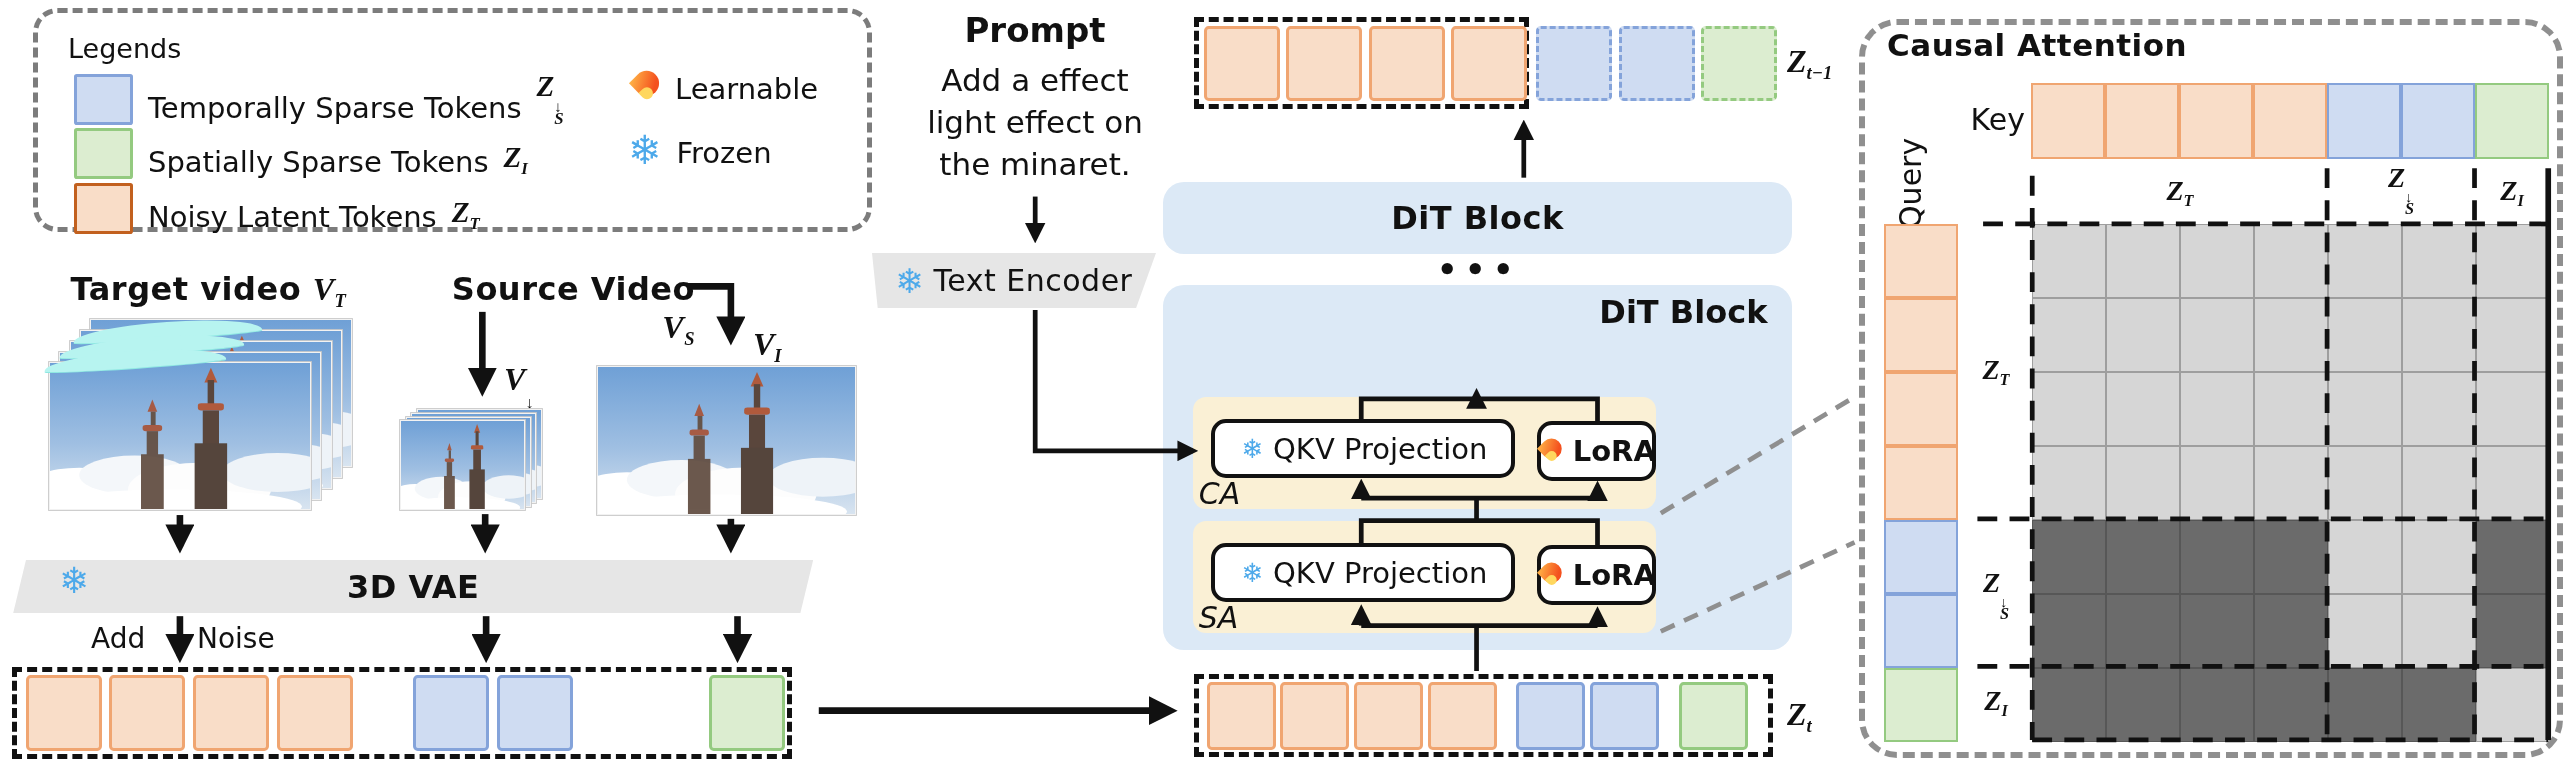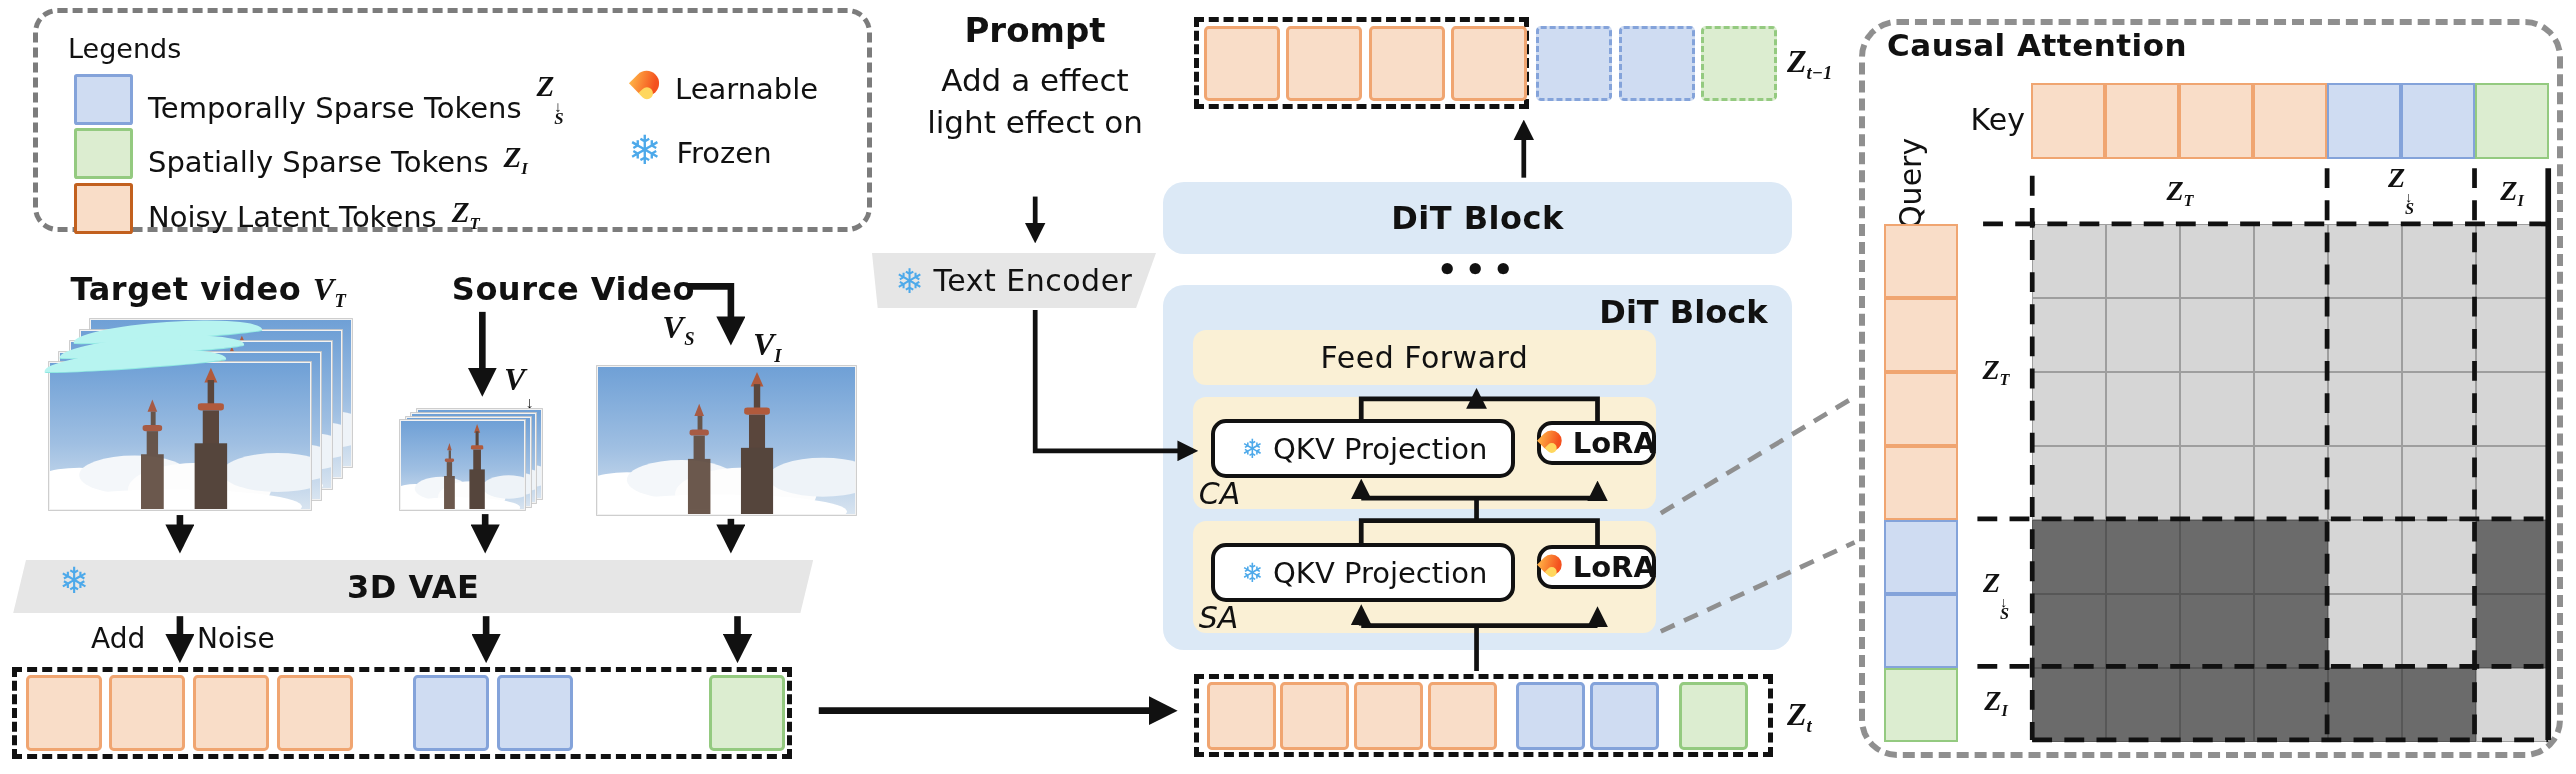--- a/index.html
+++ b/index.html
@@ -81,21 +81,21 @@
   .dit-main{left:1163px;top:285px;width:629px;height:365px}
   .dit-main-label{position:absolute;right:24.6px;top:7.6px;font-size:32px;font-weight:bold}
   .ymod{position:absolute;background:var(--module-yellow);border-radius:13.2px}
   .ff{left:30px;top:45px;width:463px;height:55px;display:flex;align-items:center;justify-content:center}
   .attnbox{left:30px;width:463px;height:112px}
   .ca{top:112px}.sa{top:236px}
   .attn-tag{position:absolute;left:5.7px;bottom:-1.9px;font-size:30px;font-style:italic;font-family:"DejaVu Sans",sans-serif}
   .wbox{position:absolute;background:#fff;border:4.7px solid var(--ink);border-radius:15px;
     display:flex;align-items:center;justify-content:center;gap:7.6px}
   .qkv{left:18px;top:22px;width:304px;height:59px;font-size:29px}
-  .lora{left:344px;top:23.6px;width:119px;height:44px;font-size:29px;font-weight:bold}
+  .lora{left:344px;top:23.6px;width:119px;height:60px;font-size:29px;font-weight:bold}
   .qkv .snow,.lora-flame{transform:scale(.82)}
   .dots{left:1427px;top:251px;width:104px;text-align:center;font-size:32px;letter-spacing:7.6px;font-weight:bold}
 
   
   .prompt-title{left:931px;top:9.5px;width:208px;text-align:center;font-size:34px;font-weight:bold}
   .prompt-text{left:879px;top:59px;width:312px;text-align:center;font-size:31px;line-height:42px}
 
   
   .panel{left:1859px;top:19px;width:704px;height:739px;border:6.6px dashed #8F8F8F;border-radius:38px;background:#fff}
   .panel-title{left:1887px;top:26.5px;font-size:31px;font-weight:bold;letter-spacing:0.5px}
@@ -474,37 +474,35 @@
       <div class="cell c-bd"></div>
       <div class="cell c-bd"></div>
       <div class="cell c-gd"></div>
     </div>
   <div class="abs math" style="left:1787px;top:43px"><span class="mb">Z</span><span class="msub">t−1</span></div>
 
   <div class="abs prompt-title">Prompt</div>
   <div class="abs prompt-text">
       <div>Add a effect</div>
       <div>light effect on</div>
+      <div>the minaret.</div>
     </div>
   <div class="abs gbar enc-bar">
     <span class="snow" style="font-size:34px">❄</span>
     <span class="h1" style="font-size:30px;font-weight:normal">Text Encoder</span>
   </div>
 
   <div class="abs dit dit-top">
     <span class="h1">DiT Block</span>
   </div>
   <div class="abs dots">•••</div>
 
   <div class="abs dit dit-main">
     <div class="dit-main-label">DiT Block</div>
 
-    <div class="ymod ff">
-      <span class="h1" style="font-size:30px;font-weight:normal">Feed Forward</span>
-    </div>
 
     <div class="ymod attnbox ca">
       <div class="wbox qkv">
         <span class="snow" style="font-size:32px">❄</span>
         <span>QKV Projection</span>
       </div>
       <div class="wbox lora">
         <span class="flame lora-flame"></span>
         <span>LoRA</span>
       </div>

